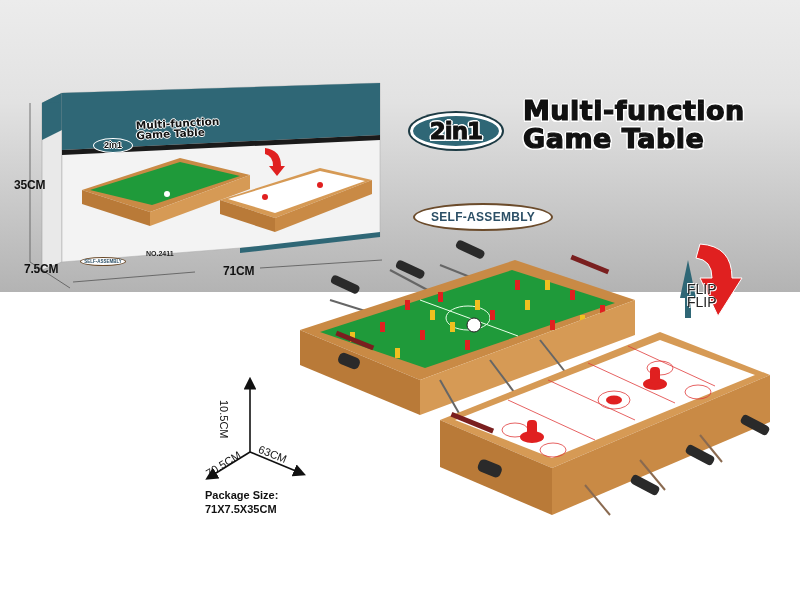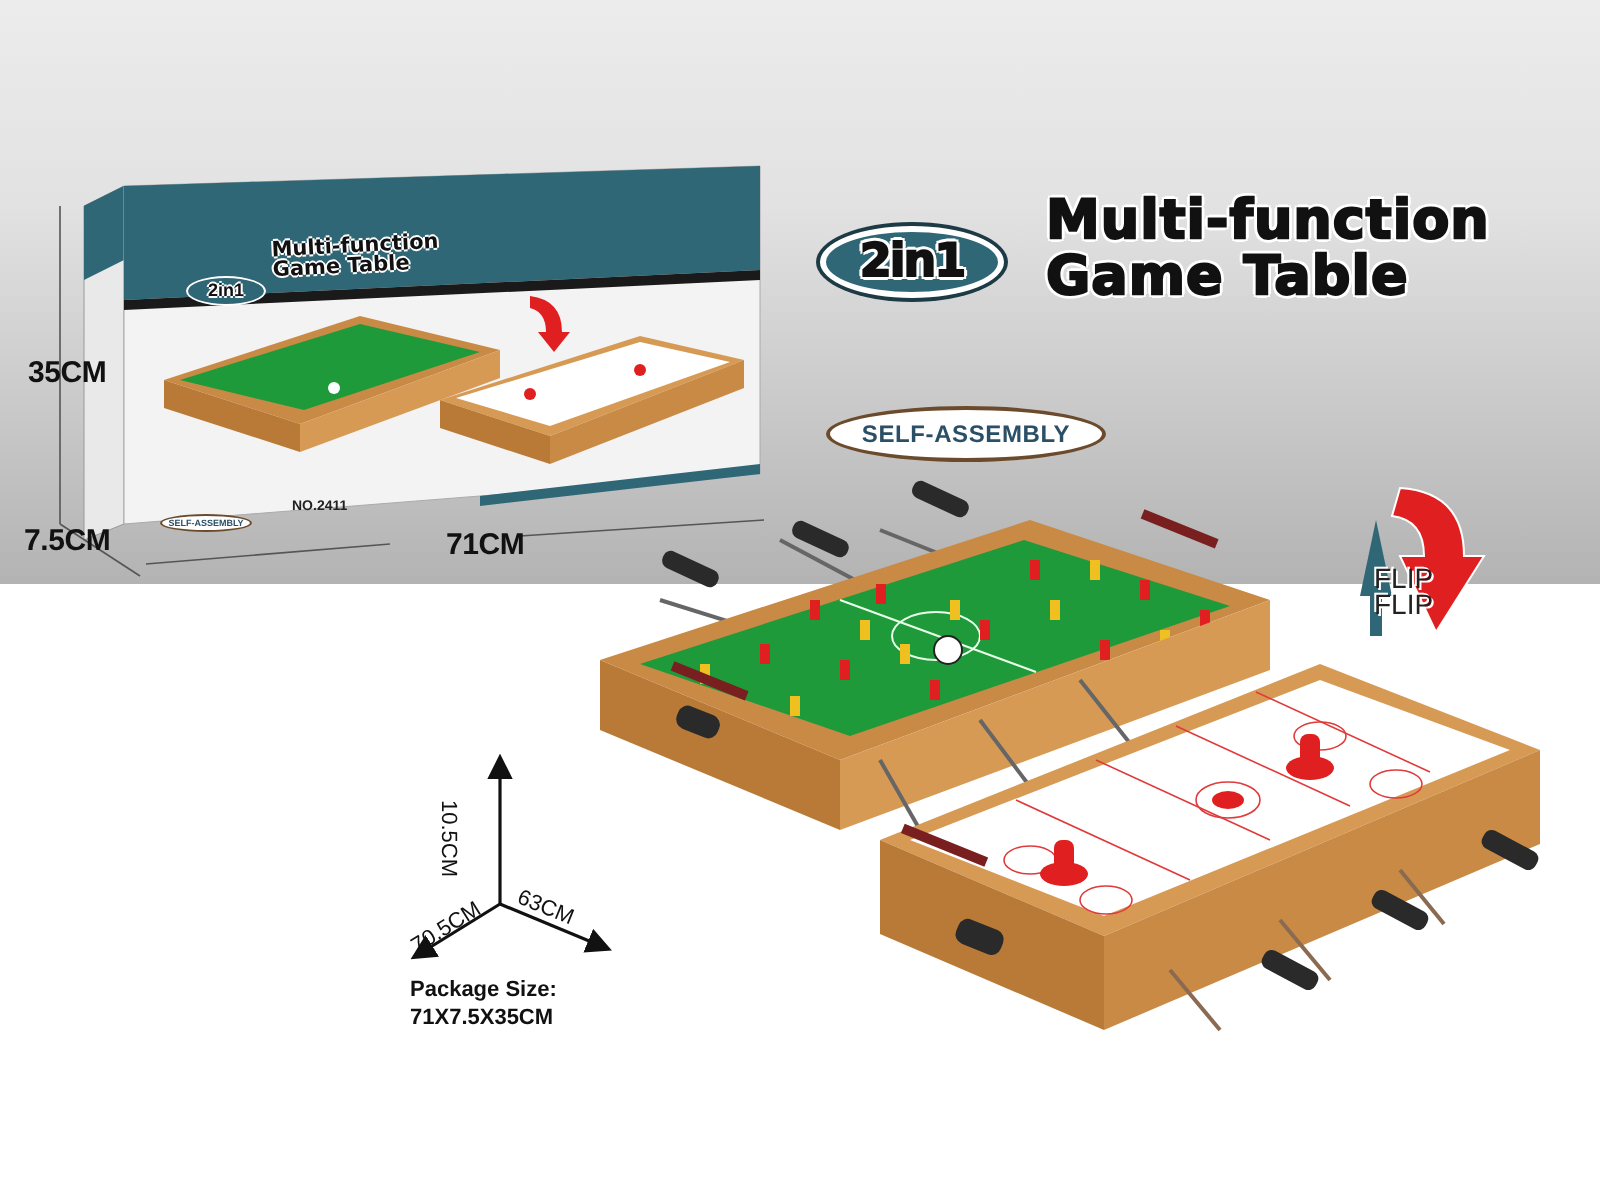--- a/index.html
+++ b/index.html
@@ -8,21 +8,21 @@
 
   .bg-top {
     position: absolute; left: 0; top: 0; width: 800px; height: 292px;
     background: linear-gradient(180deg, #ececec 0%, #e2e2e2 35%, #c9c9c9 70%, #b3b3b3 100%);
   }
   .bg-bottom { position: absolute; left: 0; top: 292px; width: 800px; height: 308px; background: #ffffff; }
 
   
   .box-wrap { position: absolute; left: 0; top: 0; width: 400px; height: 300px; }
   .dim-label {
-    position: absolute; font-weight: 700; font-size: 15px; color: #111; letter-spacing: -0.2px;
+    position: absolute; font-weight: 700; font-size: 12px; color: #111; letter-spacing: -0.2px;
   }
 
   
   .logo-2in1 {
     position: absolute; left: 410px; top: 113px; width: 92px; height: 36px;
     border-radius: 50%; background: #2f6776;
     border: 3px solid #fff; box-shadow: 0 0 0 2px #1d3b44;
     display: flex; align-items: center; justify-content: center;
   }
   .logo-2in1 span {
@@ -104,21 +104,21 @@
   
   <div style="position:absolute;left:136px;top:118px;transform:rotate(-3deg);font-family:'DejaVu Sans',sans-serif;font-weight:700;font-size:10.5px;line-height:10px;color:#111;text-shadow:1px 0 #fff,-1px 0 #fff,0 1px #fff,0 -1px #fff;">
     <div>Multi-function</div>
     <div>Game Table</div>
   </div>
   <div style="position:absolute;left:93px;top:138px;width:40px;height:15px;border-radius:50%;background:#2f6776;border:1.5px solid #fff;font-size:9px;font-weight:700;color:#111;text-align:center;line-height:12px;text-shadow:1px 0 #fff,-1px 0 #fff,0 1px #fff,0 -1px #fff;">2in1</div>
   <div style="position:absolute;left:146px;top:250px;font-size:7px;font-weight:700;color:#222;">NO.2411</div>
   <div style="position:absolute;left:80px;top:257px;width:46px;height:9px;border-radius:50%;background:#fff;border:1px solid #6b4b2b;font-size:4.5px;font-weight:700;color:#2b4f66;text-align:center;line-height:7px;">SELF-ASSEMBLY</div>
 
   <span class="dim-label" style="left:14px;top:178px;">35CM</span>
-  <span class="dim-label" style="left:12px;top:262px;">7.5CM</span>
+  <span class="dim-label" style="left:24px;top:262px;">7.5CM</span>
   <span class="dim-label" style="left:208px;top:264px;margin-left:15px;">71CM</span>
 </div>
 
 <div class="logo-2in1">
   <span>2in1</span>
 </div>
 <div class="headline">
   <div>Multi-function</div>
   <div>Game Table</div>
 </div>

